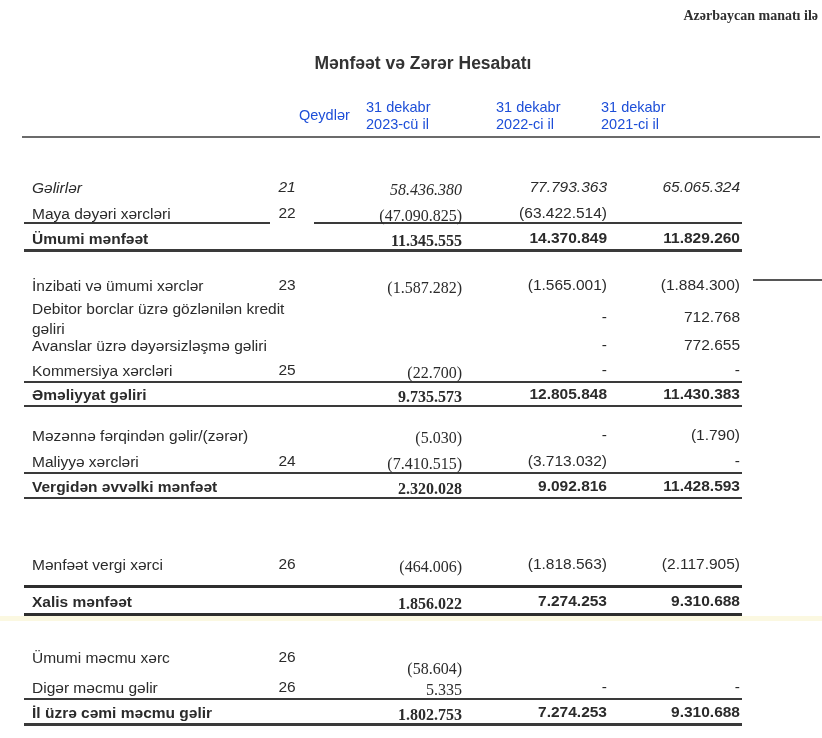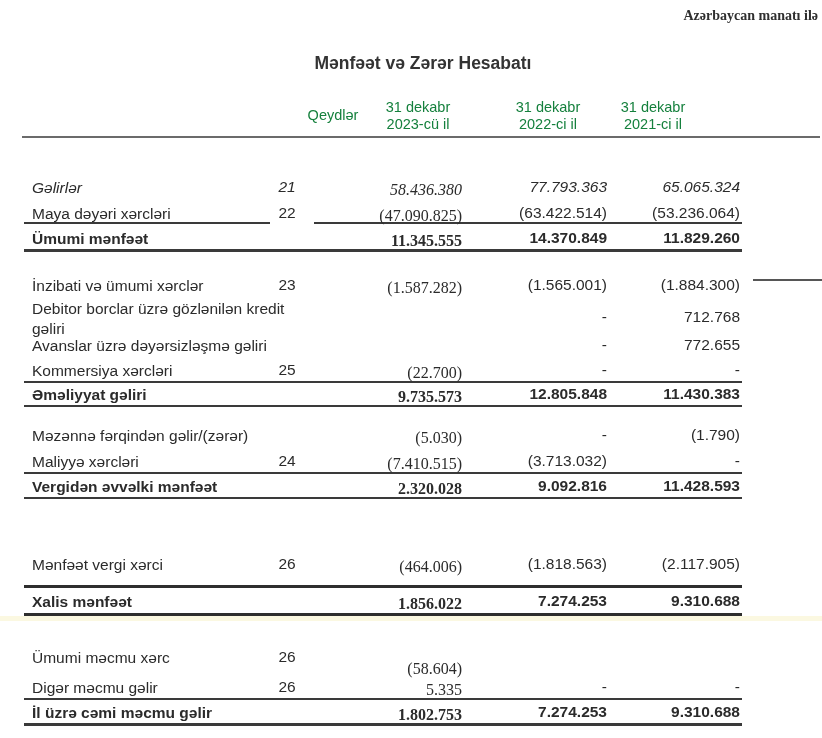--- a/index.html
+++ b/index.html
@@ -12,22 +12,22 @@
   .currency-note {
     position:absolute; top:8px; right:4px;
     font-family:"Liberation Serif", serif; font-weight:bold; font-size:14px; color:#2f2f2f;
   }
   .doc-title {
     position:absolute; top:53px; left:273px; width:300px; text-align:center;
     font-weight:bold; font-size:17.5px; color:#333;
   }
 
   
-  .colhead { position:absolute; top:99px; width:104px; text-align:center;
-    font-size:14.5px; line-height:17px; color:#15803d; }
+  .colhead { position:absolute; top:99px; width:104px; text-align:left;
+    font-size:14.5px; line-height:17px; color:#1d4ed8; }
   .colhead.notes { top:107px; left:299px; width:68px; }
   .colhead.c2023 { left:366px; }
   .colhead.c2022 { left:496px; }
   .colhead.c2021 { left:601px; }
 
   
   .rule { position:absolute; background:#3a3a3a; height:2px; }
   .rule.header-rule { top:136px; left:22px; width:798px; background:#6b6b6b; }
   .rule.thick { height:3px; background:#2e2e2e; }
   .yellow-band { position:absolute; top:616px; left:0; width:822px; height:5px;
@@ -90,21 +90,20 @@
     <span class="cell v2023">58.436.380</span>
     <span class="cell v2022">77.793.363</span>
     <span class="cell v2021">65.065.324</span>
   </div>
 
   <div class="row" style="top:204px;">
     <span class="cell label">Maya dəyəri xərcləri</span>
     <span class="cell note">22</span>
     <span class="cell v2023">(47.090.825)</span>
     <span class="cell v2022">(63.422.514)</span>
-    <span class="cell v2021">(53.236.064)</span>
   </div>
 
   <div class="row bold" style="top:229px;">
     <span class="cell label">Ümumi mənfəət</span>
     <span class="cell note"></span>
     <span class="cell v2023">11.345.555</span>
     <span class="cell v2022">14.370.849</span>
     <span class="cell v2021">11.829.260</span>
   </div>
 

